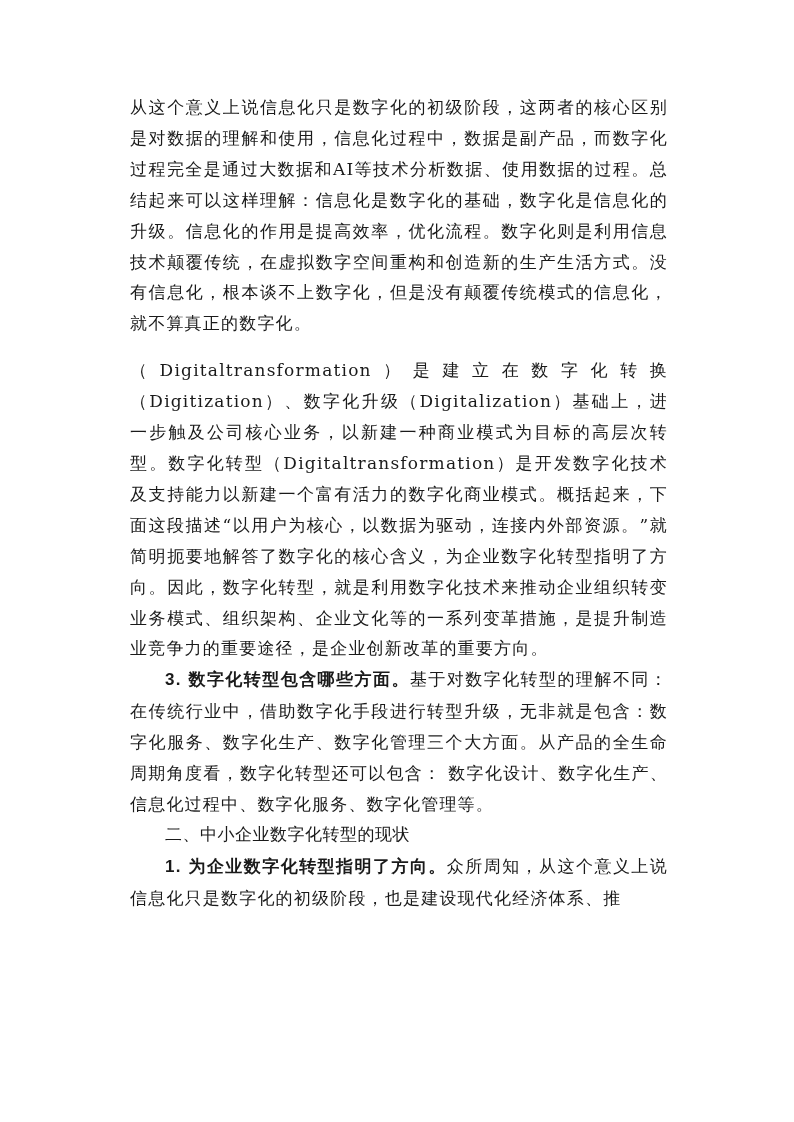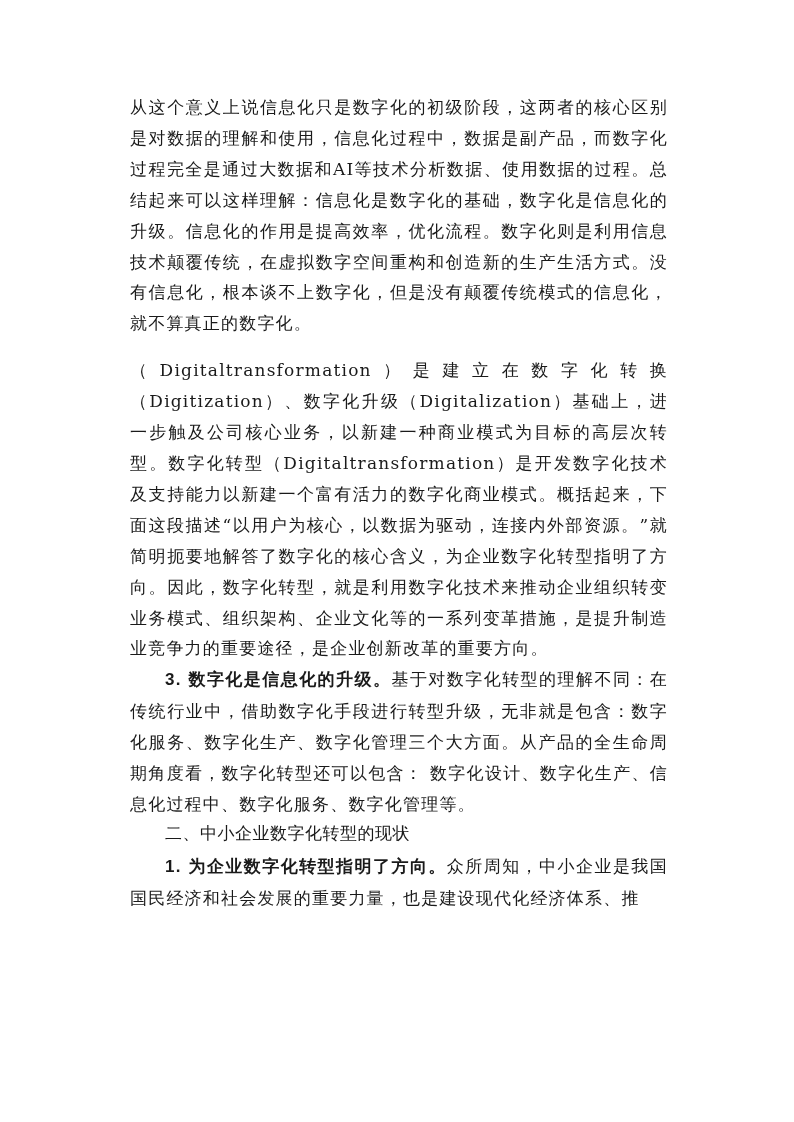--- a/index.html
+++ b/index.html
@@ -13,39 +13,39 @@
     font-size: 17px; color: #1a1a1a;
   }
   .para {
     margin: 0; line-height: 30.9px; text-align: justify; text-justify: inter-character;
     letter-spacing: 1.2px;
   }
   .indent { text-indent: 35px; }
   .num { font-family: "Liberation Sans", "DejaVu Sans", sans-serif; font-weight: 700; }
   .bold { font-weight: 700; }
   .gap { margin-top: 16px; }
-  .heading { font-family: Liberation Mono, monospace; letter-spacing: 0.5px; }
+  .heading { font-family: Liberation Sans, sans-serif; letter-spacing: 0.5px; }
 </style>
 </head>
 <body>
 
 <div class="page">
   <div class="content">
 
     <p class="para">从这个意义上说信息化只是数字化的初级阶段，这两者的核心区别是对数据的理解和使用，信息化过程中，数据是副产品，而数字化过程完全是通过大数据和AI等技术分析数据、使用数据的过程。总结起来可以这样理解：信息化是数字化的基础，数字化是信息化的升级。信息化的作用是提高效率，优化流程。数字化则是利用信息技术颠覆传统，在虚拟数字空间重构和创造新的生产生活方式。没有信息化，根本谈不上数字化，但是没有颠覆传统模式的信息化，就不算真正的数字化。</p>
 
 
     <p class="para gap">（Digitaltransformation）是建立在数字化转换（Digitization）、数字化升级（Digitalization）基础上，进一步触及公司核心业务，以新建一种商业模式为目标的高层次转型。数字化转型（Digitaltransformation）是开发数字化技术及支持能力以新建一个富有活力的数字化商业模式。概括起来，下面这段描述“以用户为核心，以数据为驱动，连接内外部资源。”就简明扼要地解答了数字化的核心含义，为企业数字化转型指明了方向。因此，数字化转型，就是利用数字化技术来推动企业组织转变业务模式、组织架构、企业文化等的一系列变革措施，是提升制造业竞争力的重要途径，是企业创新改革的重要方向。</p>
 
     <p class="para indent">
       <span class="num">3.</span>
-      <span class="bold">数字化是信息化的升级。</span><span>基于对数字化转型的理解不同：在传统行业中，借助数字化手段进行转型升级，无非就是包含：数字化服务、数字化生产、数字化管理三个大方面。从产品的全生命周期角度看，数字化转型还可以包含： 数字化设计、数字化生产、信息化过程中、数字化服务、数字化管理等。</span>
+      <span class="bold">数字化转型包含哪些方面。</span><span>基于对数字化转型的理解不同：在传统行业中，借助数字化手段进行转型升级，无非就是包含：数字化服务、数字化生产、数字化管理三个大方面。从产品的全生命周期角度看，数字化转型还可以包含： 数字化设计、数字化生产、信息化过程中、数字化服务、数字化管理等。</span>
     </p>
 
     <p class="para indent heading">二、中小企业数字化转型的现状</p>
 
     <p class="para indent">
       <span class="num">1.</span>
-      <span class="bold">为企业数字化转型指明了方向。</span><span>众所周知，中小企业是我国国民经济和社会发展的重要力量，也是建设现代化经济体系、推</span>
+      <span class="bold">为企业数字化转型指明了方向。</span><span>众所周知，从这个意义上说信息化只是数字化的初级阶段，也是建设现代化经济体系、推</span>
     </p>
 
   </div>
 </div>
 
 </body></html>

